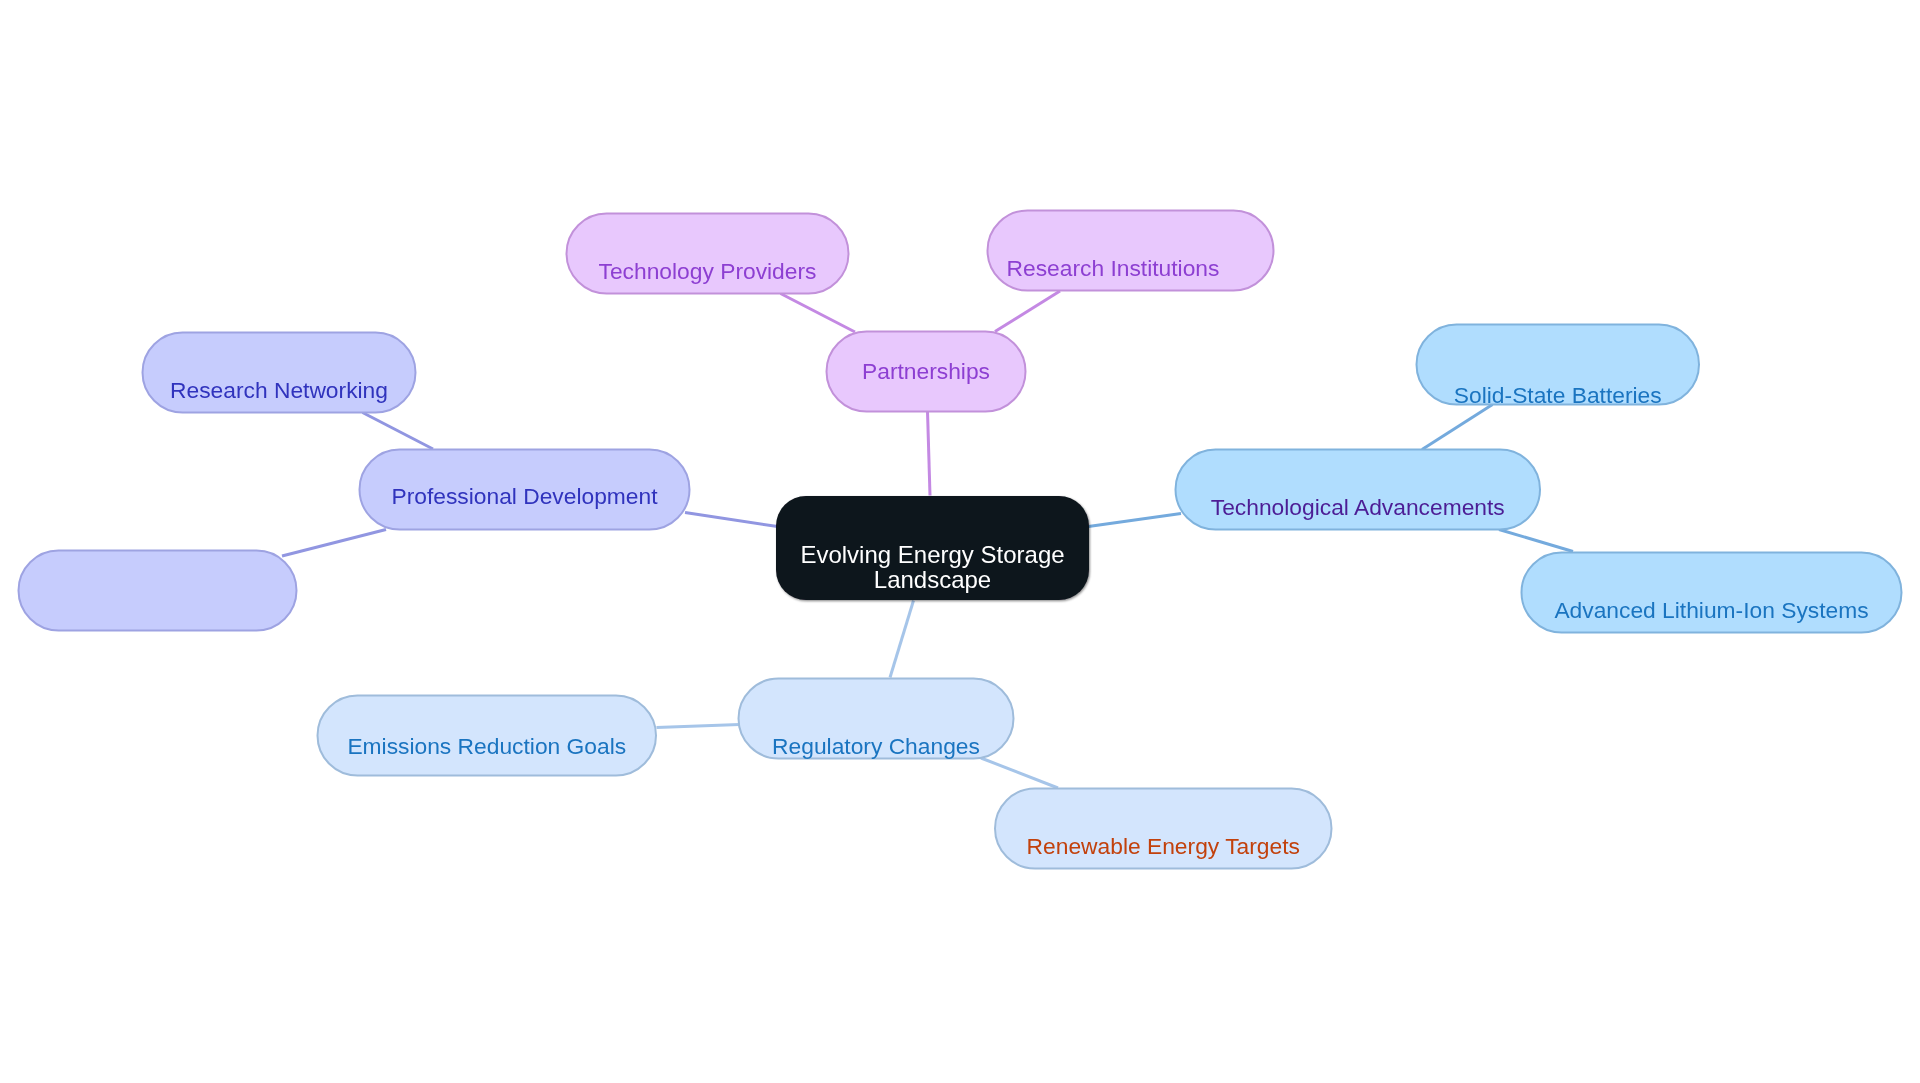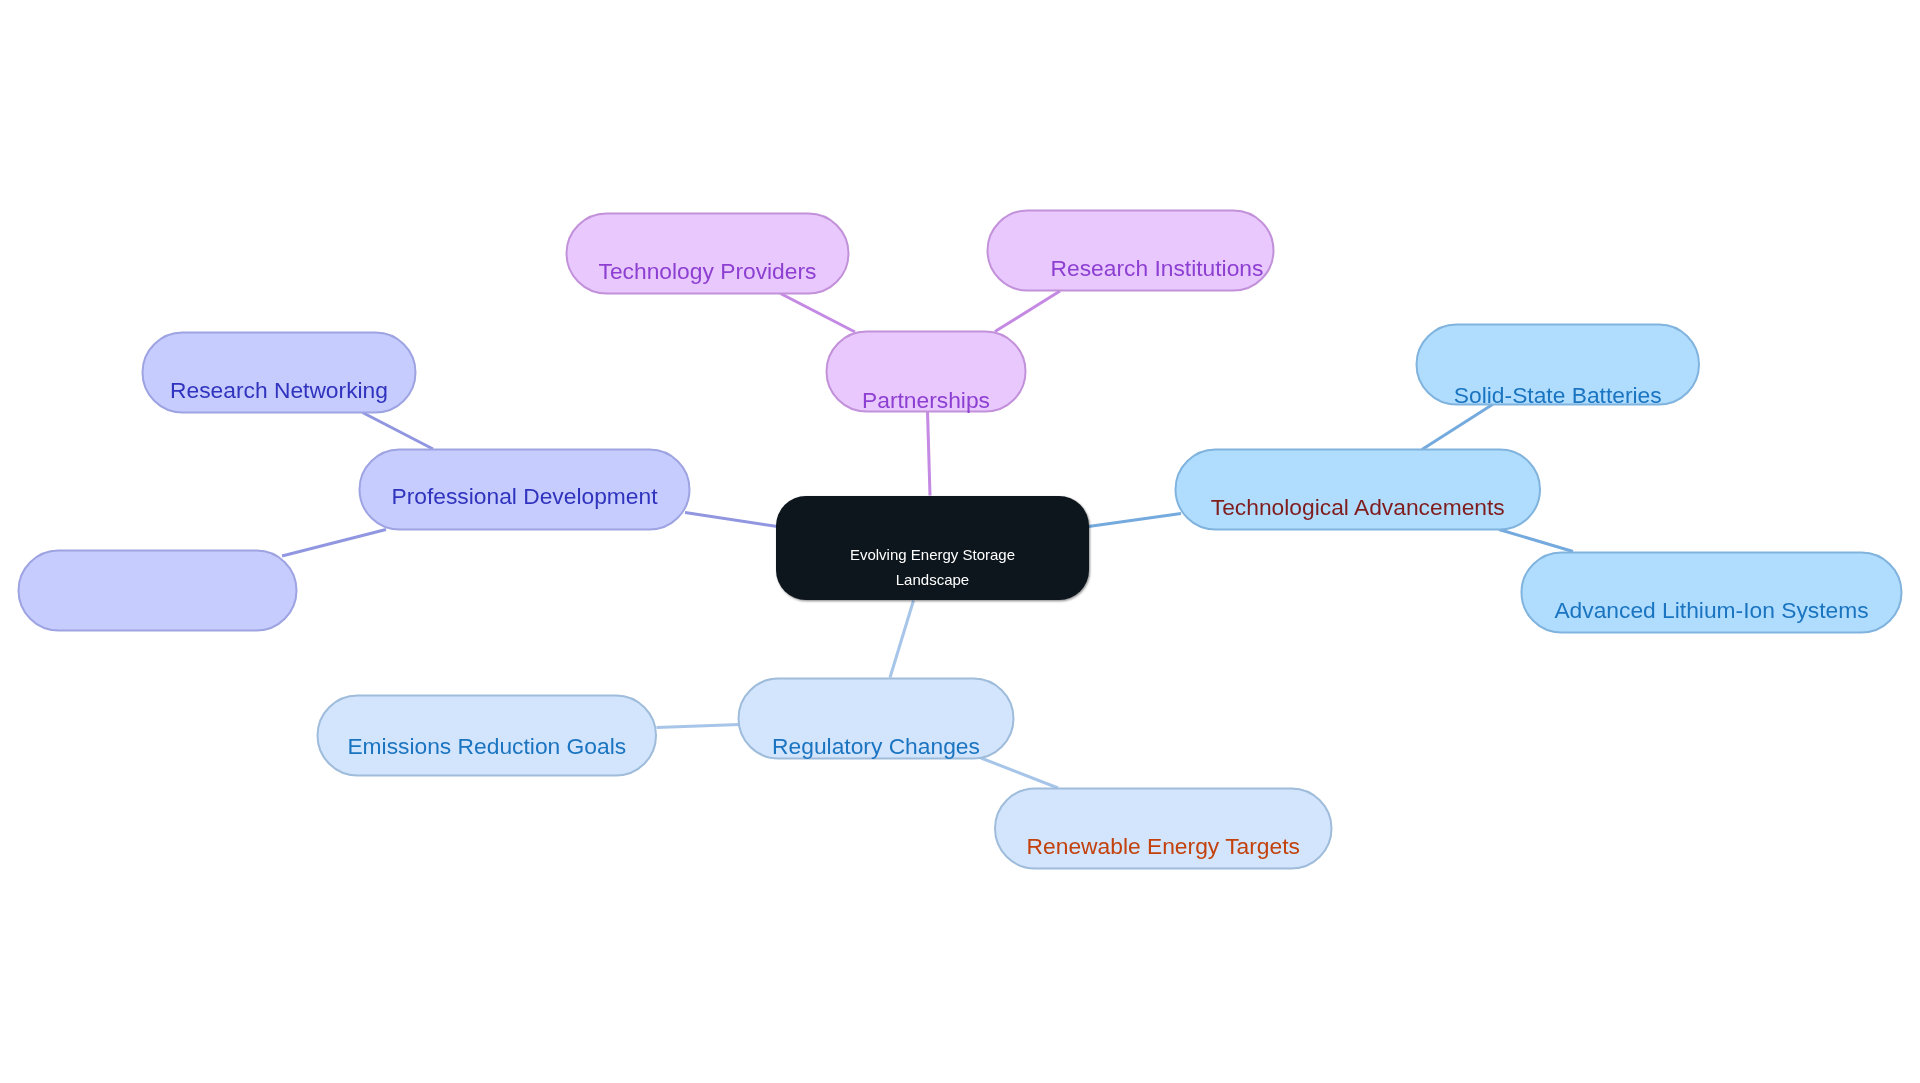--- a/index.html
+++ b/index.html
@@ -9,21 +9,21 @@
   #canvas{position:relative;width:1920px;height:1083px;background:#ffffff;}
   #shapes{position:absolute;left:0;top:0;width:1920px;height:1083px;}
   #labels{position:absolute;left:0;top:0;width:1920px;height:1083px;}
 
   .node{position:absolute;box-sizing:border-box;display:flex;align-items:center;
         justify-content:center;white-space:nowrap;}
   .node .lbl{font-size:22.8px;line-height:24.4px;text-align:center;letter-spacing:0px;
              position:relative;top:-2.2px;
              transform:translateZ(0);margin-top:40px;-webkit-font-smoothing:antialiased;}
   .node .lbl .l2{display:block;}
-  .node.root .lbl{font-size:15px;line-height:24.4px;top:-0.4px;}
+  .node.root .lbl{font-size:24px;line-height:24.4px;top:-0.4px;}
 </style>
 </head>
 <body>
 
 <div id="canvas">
 
   <svg id="shapes" viewBox="0 0 1920 1083" xmlns="http://www.w3.org/2000/svg">
 
     <g>
       <path fill="none" d="M1088.5,526.5 L1181,513.5" stroke="#74aadd" stroke-width="3"></path>
@@ -63,21 +63,21 @@
     </g>
   </svg>
 
   <div id="labels">
 
     <div class="node root" style="left: 776px; top: 496px; width: 313px; height: 104px;">
       <div class="lbl" style="color: rgb(255, 255, 255);"><span>Evolving Energy Storage</span><span class="l2">Landscape</span></div>
     </div>
 
     <div class="node" style="left: 1175.5px; top: 449.5px; width: 364.5px; height: 80px;">
-      <div class="lbl" style="color: #7f1d1d;"><span>Technological Advancements</span></div>
+      <div class="lbl" style="color: #4c1d95;"><span>Technological Advancements</span></div>
     </div>
 
     <div class="node" style="left: 1416.5px; top: 337px; width: 282.5px; height: 80px;">
       <div class="lbl" style="color: rgb(26, 116, 192);"><span>Solid-State Batteries</span></div>
     </div>
 
     <div class="node" style="left: 1521.5px; top: 552.5px; width: 380px; height: 80px;">
       <div class="lbl" style="color: rgb(26, 116, 192);"><span>Advanced Lithium-Ion Systems</span></div>
     </div>
 
@@ -95,26 +95,26 @@
 
     <div class="node" style="left: 359.5px; top: 449.5px; width: 330px; height: 58px;">
       <div class="lbl" style="color: rgb(48, 51, 189);"><span>Professional Development</span></div>
     </div>
 
     <div class="node" style="left: 142.5px; top: 332.5px; width: 273px; height: 80px;">
       <div class="lbl" style="color: rgb(48, 51, 189);"><span>Research Networking</span></div>
     </div>
 
 
-    <div class="node" style="left: 826.5px; top: 342px; width: 199px; height: 80px;">
+    <div class="node" style="left: 826.5px; top: 313px; width: 199px; height: 80px;">
       <div class="lbl" style="color: rgb(141, 63, 210);"><span>Partnerships</span></div>
     </div>
 
     <div class="node" style="left: 566.5px; top: 213.5px; width: 282px; height: 80px;">
       <div class="lbl" style="color: rgb(141, 63, 210);"><span>Technology Providers</span></div>
     </div>
 
-    <div class="node" style="left: 1014px; top: 210.5px; width: 286px; height: 80px;">
+    <div class="node" style="left: 970px; top: 210.5px; width: 286px; height: 80px;">
       <div class="lbl" style="color: rgb(141, 63, 210);"><span>Research Institutions</span></div>
     </div>
 
   </div>
 </div>
 
 </body></html>

